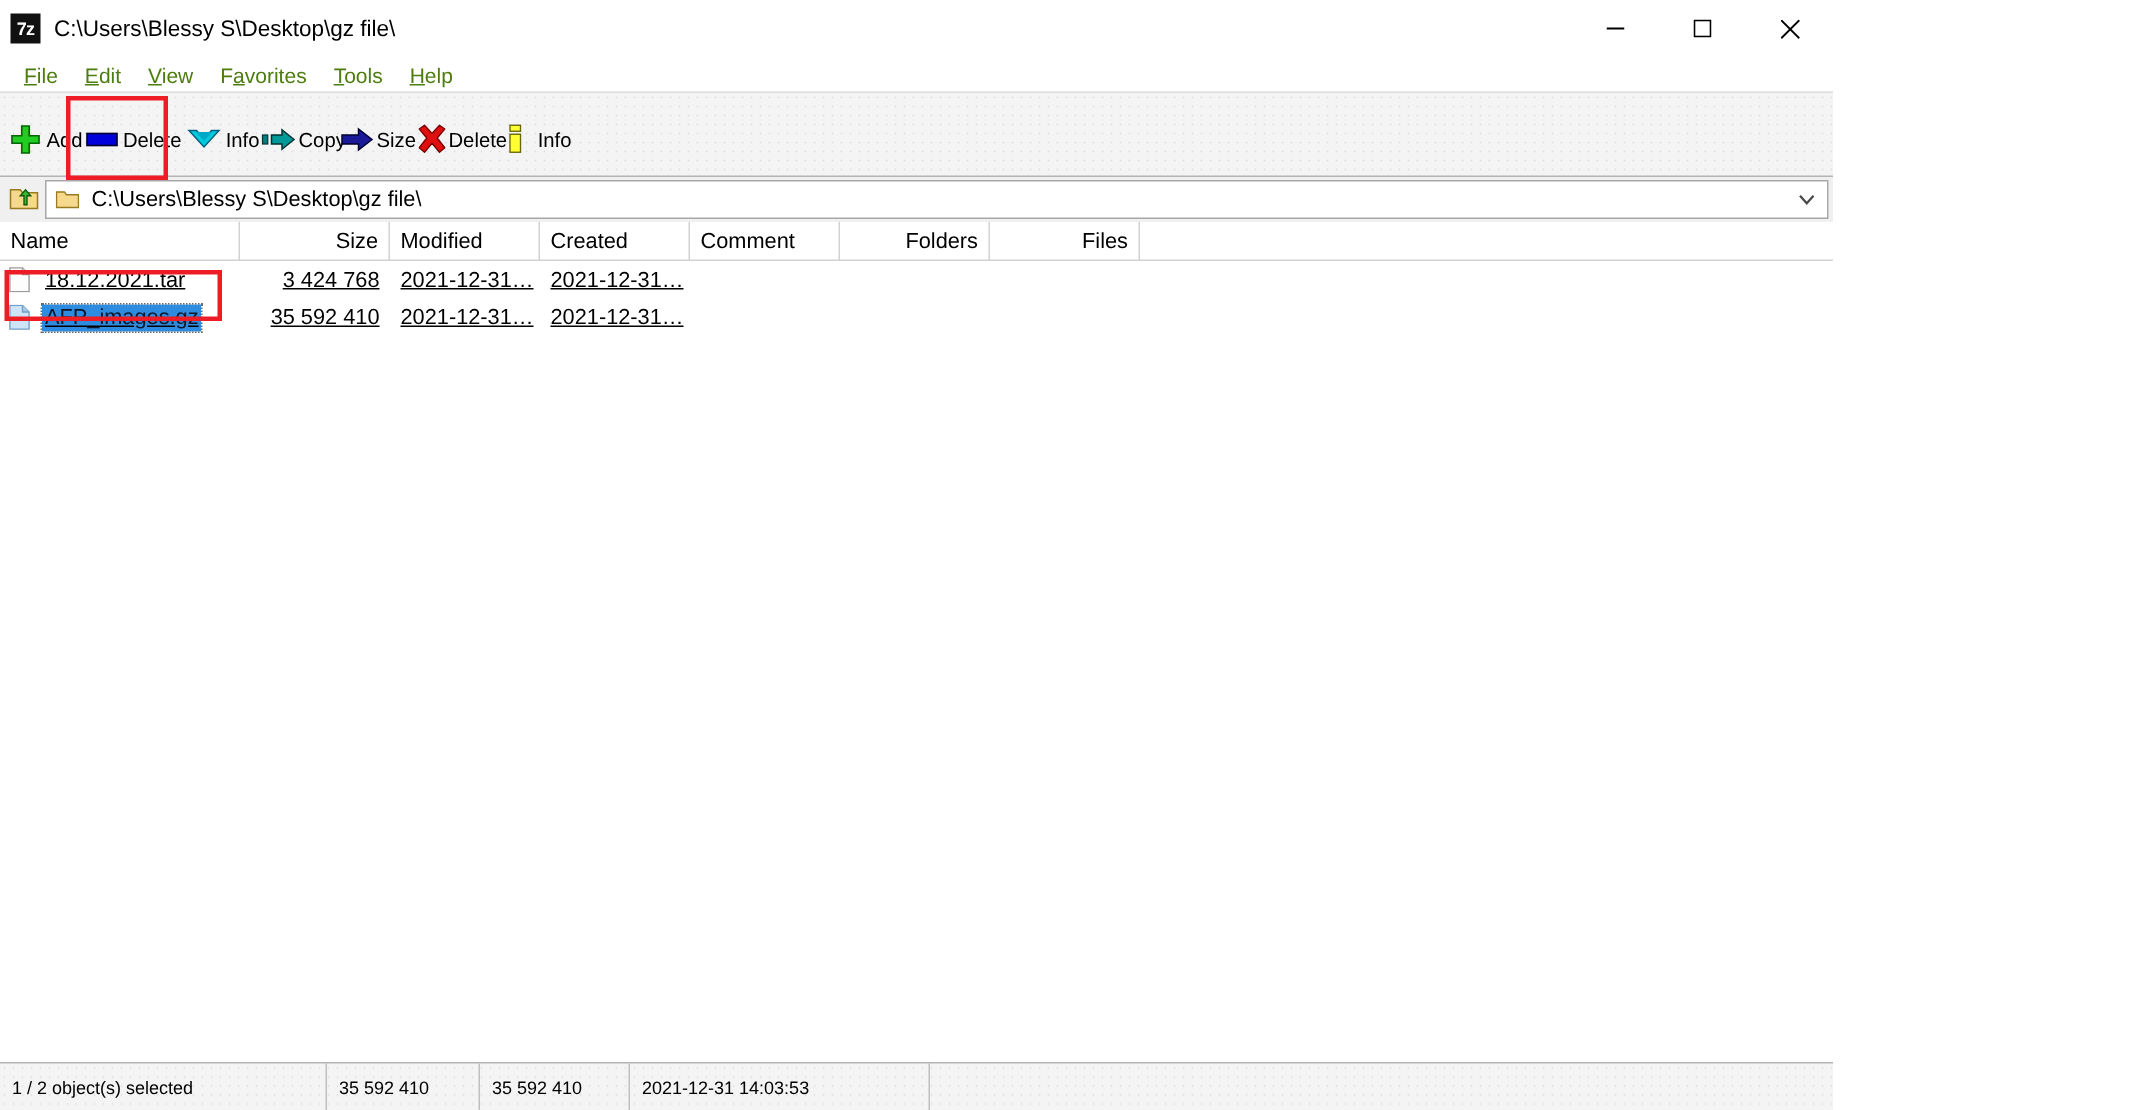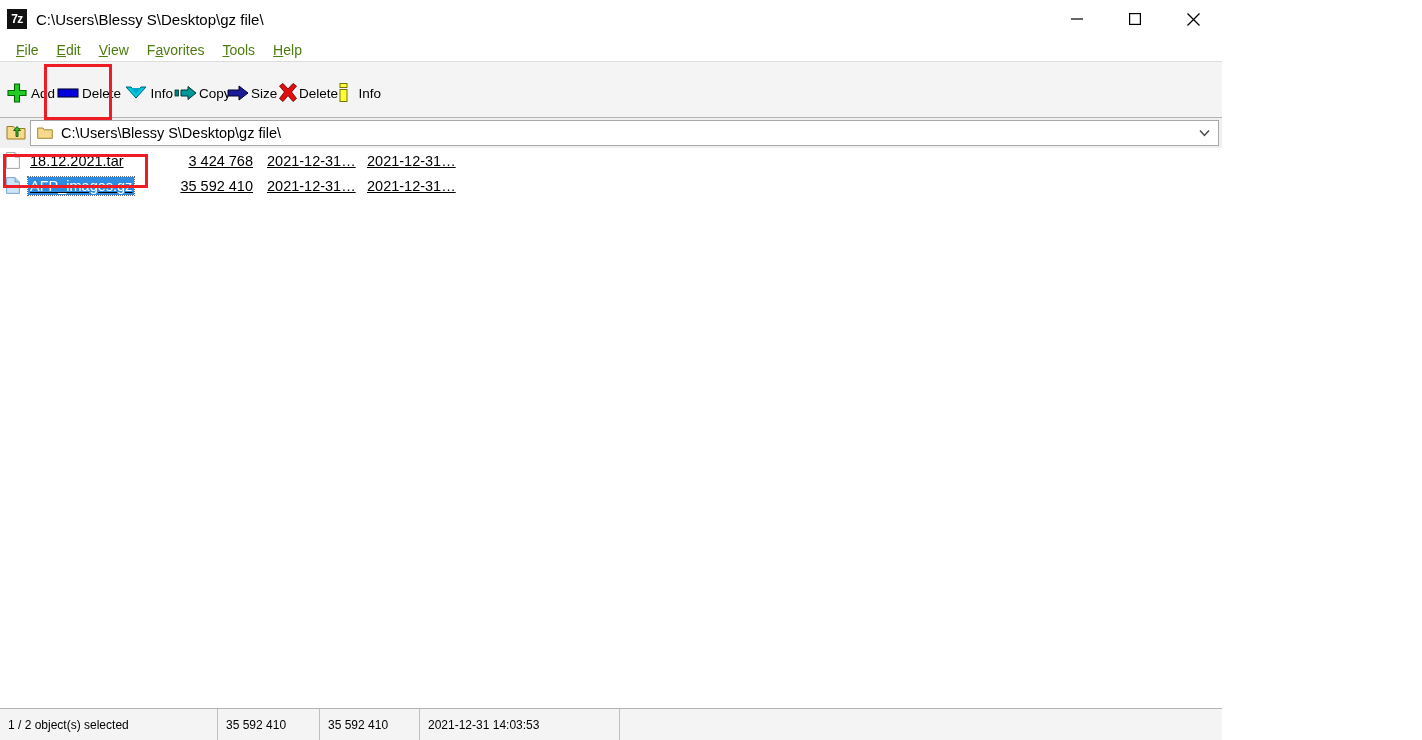--- a/index.html
+++ b/index.html
@@ -248,21 +248,21 @@
     width: 16px;
     height: 18px;
     margin-right: 6px;
     flex: 0 0 auto;
     display: flex;
     align-items: center;
   }
   .fname { font-size: 14.5px; color: #000000; padding: 1px 2px; }
   .fname.selected {
     background: #2d8ce0;
-    color: #ffffff;
+    color: #0f172a;
     outline: 1px dotted #6a6a6a;
     outline-offset: 0px;
   }
   #annot-file {
     left: 3px;
     top: 6px;
     width: 145px;
     height: 34px;
   }
 
@@ -419,20 +419,30 @@
       </span>
       <span class="addr-text">C:\Users\Blessy S\Desktop\gz file\</span>
       <span class="addr-caret">
         <svg width="11" height="8" viewBox="0 0 11 8">
           <path d="M1 1.5 L5.5 6.5 L10 1.5" fill="none" stroke="#4a4a4a" stroke-width="1.5"></path>
         </svg>
       </span>
     </div>
   </div>
 
+  <div class="list-header">
+    <div class="col col-name">Name</div>
+    <div class="col col-size right">Size</div>
+    <div class="col col-modified">Modified</div>
+    <div class="col col-created">Created</div>
+    <div class="col col-comment">Comment</div>
+    <div class="col col-folders right">Folders</div>
+    <div class="col col-files right">Files</div>
+    <div class="col col-rest"></div>
+  </div>
 
   <div class="filelist">
 
     <div class="row">
       <div class="cell cell-name">
         <span class="fileicon">
           <svg width="14" height="17" viewBox="0 0 14 17">
             <path d="M0.6 0.6 H9 L13.4 5 V16.4 H0.6 Z" fill="#fdfdfd" stroke="#9a9a9a" stroke-width="0.9"></path>
             <path d="M9 0.6 V5 H13.4" fill="#e8e8e8" stroke="#9a9a9a" stroke-width="0.9"></path>
           </svg>

